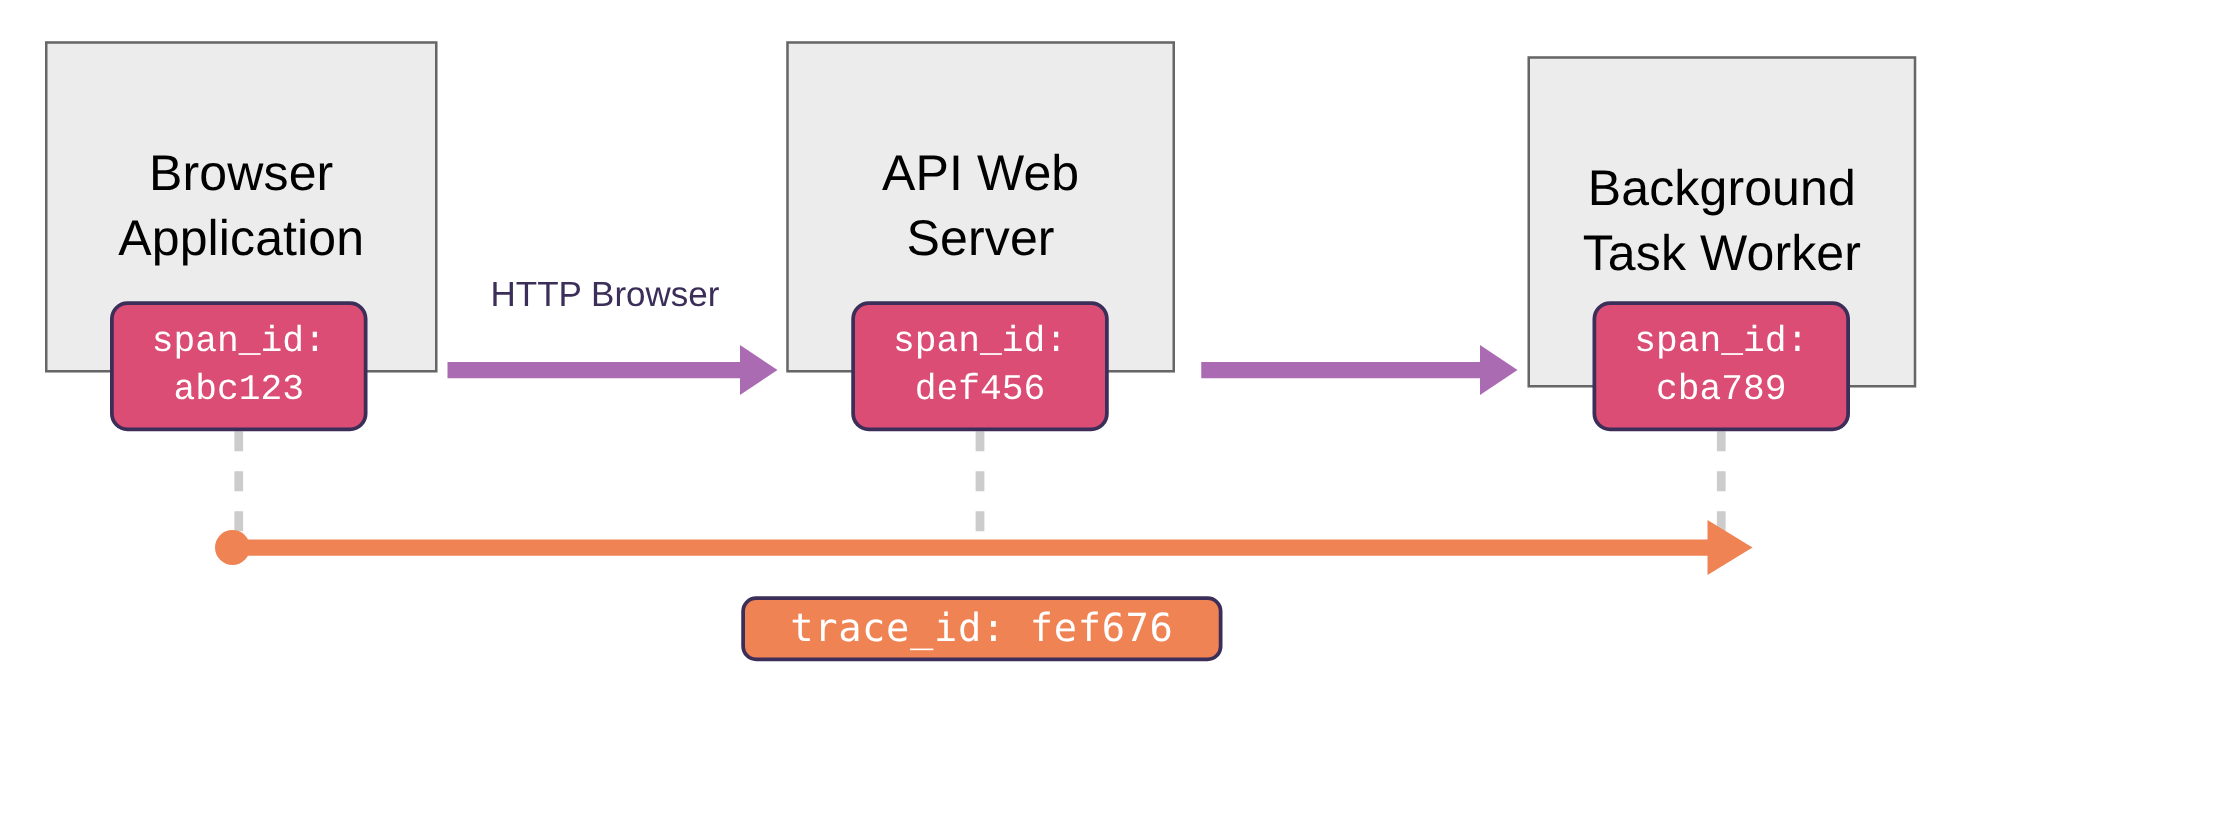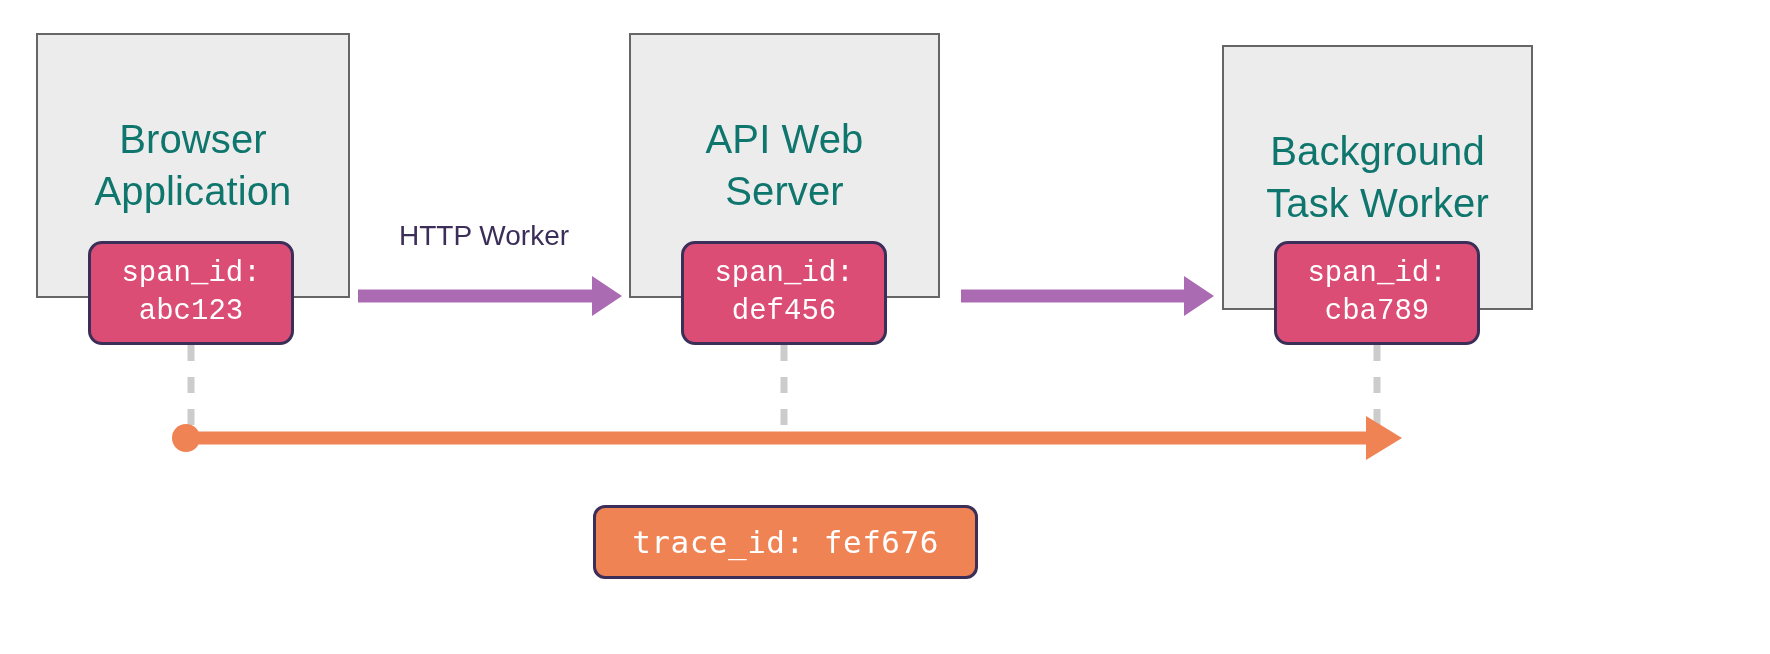--- a/index.html
+++ b/index.html
@@ -24,21 +24,21 @@
     background: #ececec;
     border: 2px solid #666666;
     box-sizing: border-box;
     display: flex;
     align-items: center;
     justify-content: center;
   }
   .service-title {
     font-size: 40px;
     line-height: 1.28;
-    color: #0f766e;
+    color: #000000;
     text-align: center;
     white-space: pre-line;
     font-family: "Liberation Sans", sans-serif;
     letter-spacing: 0.1px;
   }
 
   
   .span-badge {
     position: absolute;
     background: #db4d75;
@@ -137,18 +137,18 @@
   <div class="span-badge" style="left:681px; top:241px; width:206px; height:104px;">span_id:
 def456</div>
 
   <div class="service-box" style="left:1222px; top:45px; width:311px; height:265px;">
     <div class="service-title">Background
 Task Worker</div>
   </div>
   <div class="span-badge" style="left:1274px; top:241px; width:206px; height:104px;">span_id:
 cba789</div>
 
-  <div class="edge-label" style="left:384px; top:220px; width:200px;">HTTP Worker</div>
+  <div class="edge-label" style="left:384px; top:220px; width:200px;">HTTP Browser</div>
 
 
-  <div class="trace-badge" style="left:593px; top:505px; width:385px; height:74px;">trace_id: fef676</div>
+  <div class="trace-badge" style="left:593px; top:477px; width:385px; height:52px;">trace_id: fef676</div>
 
 </div>
 
 </body></html>

